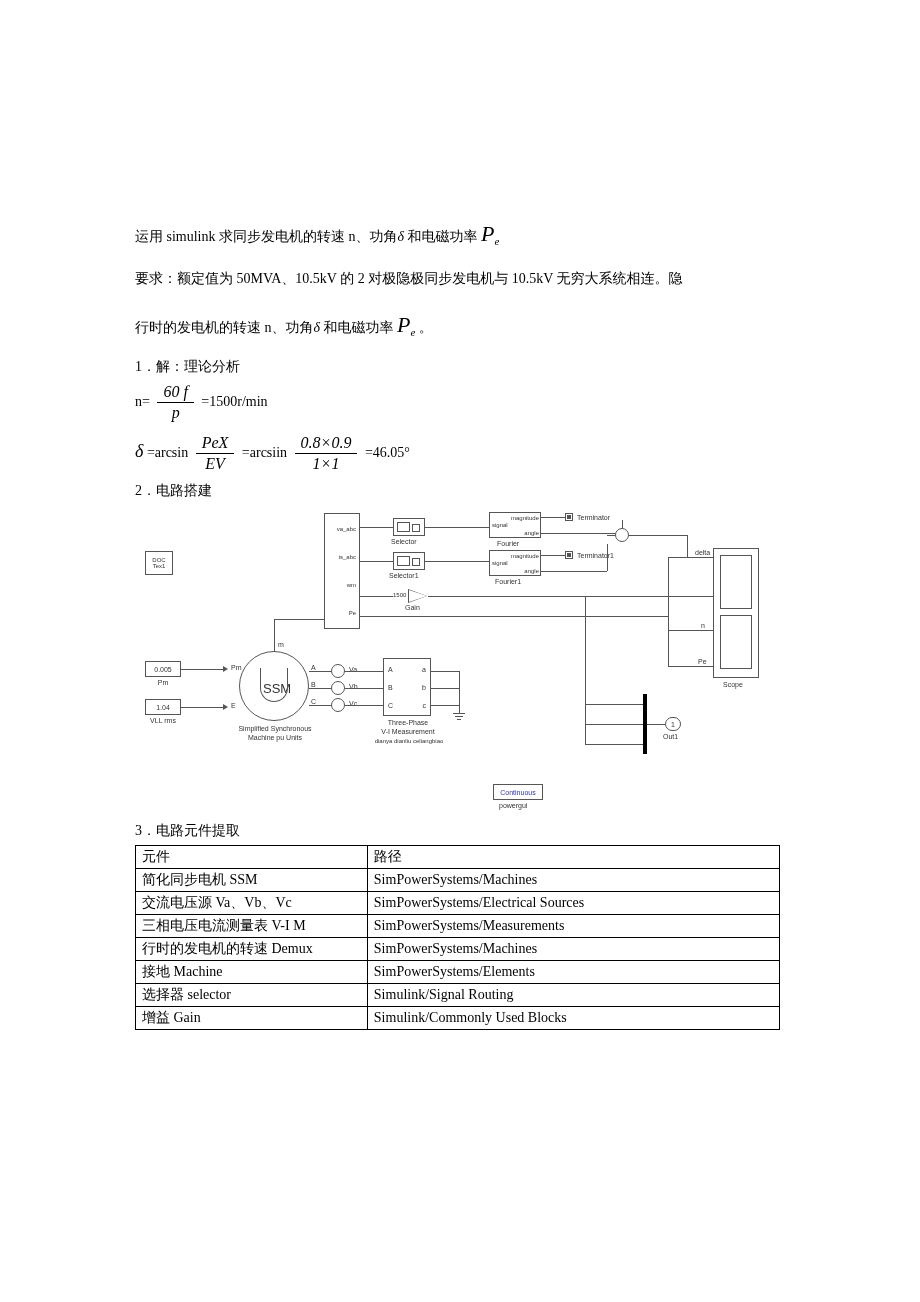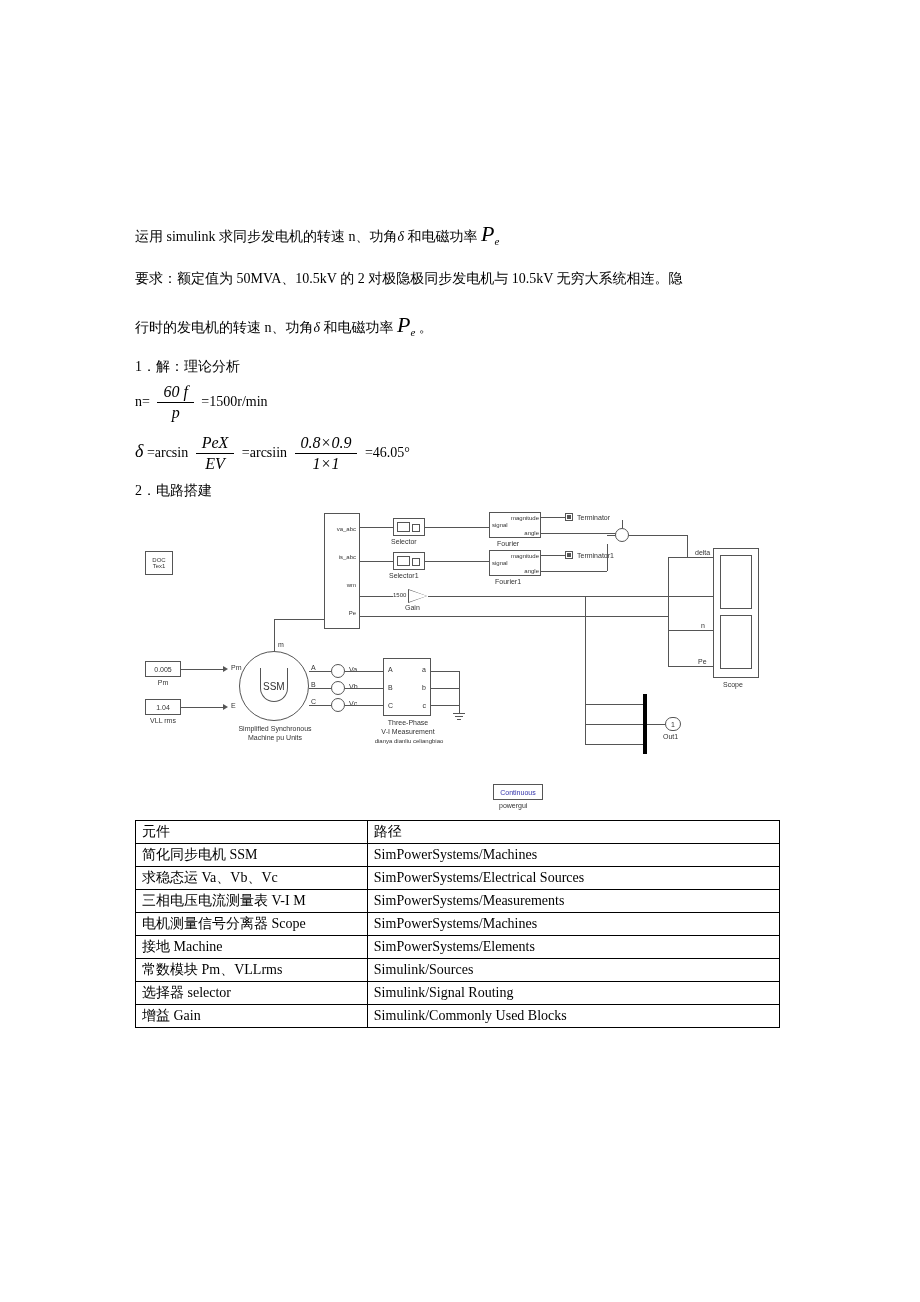--- a/index.html
+++ b/index.html
@@ -180,21 +180,21 @@
     <div class="arrow-r" style="left:78px; top:160px;"></div>
     <div class="lbl" style="left:86px; top:158px;">Pm</div>
 
     <div class="blk" style="left:0; top:193px; width:36px; height:16px;">1.04</div>
     <div class="lbl" style="left:0; top:211px; width:36px;">VLL rms</div>
     <div class="wire h" style="left:36px; top:201px; width:44px;"></div>
     <div class="arrow-r" style="left:78px; top:198px;"></div>
     <div class="lbl" style="left:86px; top:196px;">E</div>
 
     <div class="circ" style="left:94px; top:145px; width:70px; height:70px;"></div>
-    <div class="lbl" style="left:118px; top:175px; font-size:10px;">SSM</div>
+    <div class="lbl" style="left:118px; top:175px; font-size:13px;">SSM</div>
 
     <div style="position:absolute; left:115px; top:162px; width:28px; height:34px; border:1px solid #555; border-top:none; border-radius:0 0 14px 14px;"></div>
     <div class="lbl" style="left:90px; top:219px; width:80px; white-space:pre; line-height:1.2;">Simplified Synchronous
 Machine pu Units</div>
 
     <div class="wire v" style="left:129px; top:113px; height:32px;"></div>
     <div class="wire h" style="left:129px; top:113px; width:50px;"></div>
     <div class="lbl" style="left:133px; top:135px;">m</div>
 
     <div class="wire h" style="left:164px; top:165px; width:22px;"></div>
@@ -341,52 +341,49 @@
     <div class="wire h" style="left:440px; top:238px; width:58px;"></div>
     <div class="wire v" style="left:440px; top:90px; height:148px;"></div>
     <div class="wire h" style="left:502px; top:218px; width:18px;"></div>
     <div class="blk" style="left:520px; top:211px; width:16px; height:14px; border-radius:7px;">1</div>
     <div class="lbl" style="left:518px; top:227px;">Out1</div>
 
     <div class="blk" style="left:348px; top:278px; width:50px; height:16px; color:#33a; font-size:7px;">Continuous</div>
     <div class="lbl" style="left:354px; top:296px;">powergui</div>
   </div>
 
+  <p class="para tight">3．电路元件提取</p>
 
   <table>
     <tbody>
         <tr>
       <td>元件</td>
       <td>路径</td>
     </tr>
     <tr>
           <td>简化同步电机 SSM</td>
           <td>SimPowerSystems/Machines</td>
         </tr>
     <tr>
-          <td>求稳态运 Va、Vb、Vc</td>
+          <td>交流电压源 Va、Vb、Vc</td>
           <td>SimPowerSystems/Electrical Sources</td>
         </tr>
     <tr>
           <td>三相电压电流测量表 V-I M</td>
           <td>SimPowerSystems/Measurements</td>
         </tr>
     <tr>
-          <td>电机测量信号分离器 Scope</td>
+          <td>行时的发电机的转速 Demux</td>
           <td>SimPowerSystems/Machines</td>
         </tr>
     <tr>
           <td>接地 Machine</td>
           <td>SimPowerSystems/Elements</td>
         </tr>
     <tr>
-          <td>常数模块 Pm、VLLrms</td>
-          <td>Simulink/Sources</td>
-        </tr>
-    <tr>
           <td>选择器 selector</td>
           <td>Simulink/Signal Routing</td>
         </tr>
     <tr>
           <td>增益 Gain</td>
           <td>Simulink/Commonly Used Blocks</td>
         </tr>
   </tbody>
     </table>
 

